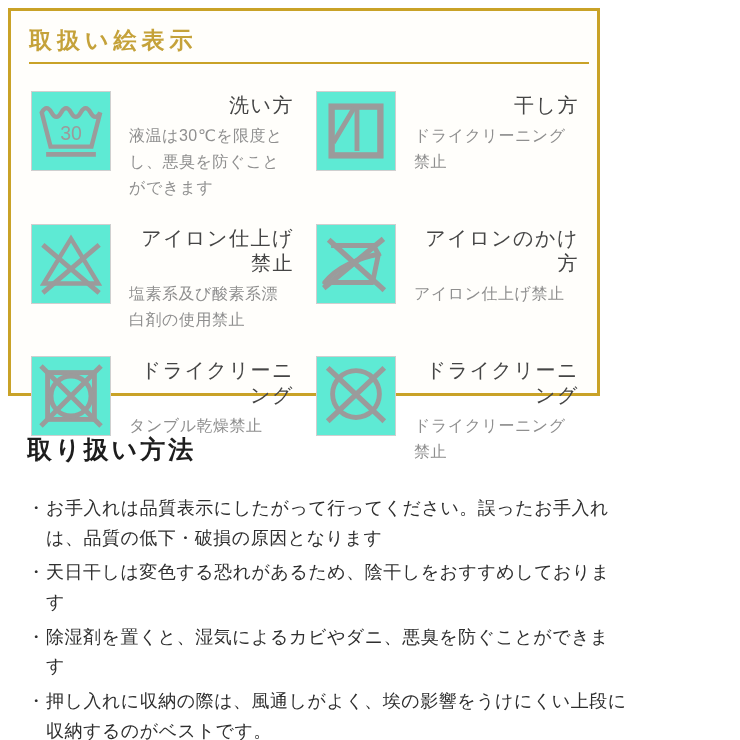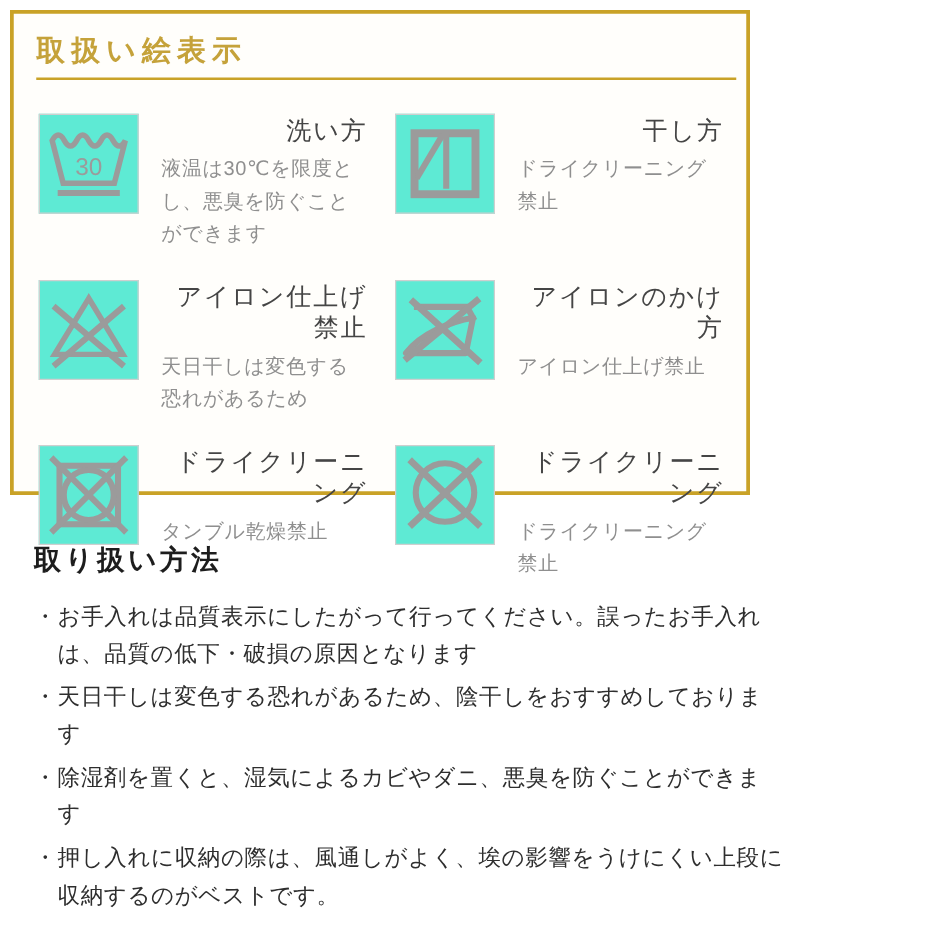--- a/index.html
+++ b/index.html
@@ -71,25 +71,25 @@
     font-size: 20px;
     font-family: "Liberation Sans", "DejaVu Sans", sans-serif;
   }
 
   
   .handling {
     margin-top: 37px;
     padding: 0 20px 0 27px;
   }
   .handling-title {
-    font-size: 22px;
+    font-size: 25px;
     font-weight: bold;
     color: #1d1d1d;
     letter-spacing: 3px;
-    margin-bottom: 16px;
+    margin-bottom: 28px;
   }
   .notes { max-width: 613px; }
   .note {
     position: relative;
     padding-left: 19px;
     font-size: 18px;
     letter-spacing: 0.5px;
     line-height: 1.65;
     color: #2e2e2e;
     margin-bottom: 5px;
@@ -142,21 +142,21 @@
 
     <div class="care-item">
       <div class="icon-box">
         <svg viewBox="0 0 80 80">
           <path class="sym" stroke-width="4.5" d="M40 14 L12 60 L68 60 Z"></path>
           <path class="sym" stroke-width="5" d="M13 22 L67 68 M67 22 L13 68"></path>
         </svg>
       </div>
       <div class="care-text">
         <div class="care-title">アイロン仕上げ禁止</div>
-        <div class="care-desc">天日干しは変色する恐れがあるため</div>
+        <div class="care-desc">塩素系及び酸素系漂白剤の使用禁止</div>
       </div>
     </div>
 
     <div class="care-item">
       <div class="icon-box">
         <svg viewBox="0 0 80 80">
           <path class="sym" stroke-width="5" d="M17 21 H58 L63 30"></path>
           <path class="sym" stroke-width="5" stroke-linejoin="round" d="M63 30 C45 33 20 43 8 59 L57 59 Z"></path>
           <path class="sym" stroke-width="5.5" d="M14 17 L67 65 M66 16 L9 63"></path>
         </svg>

